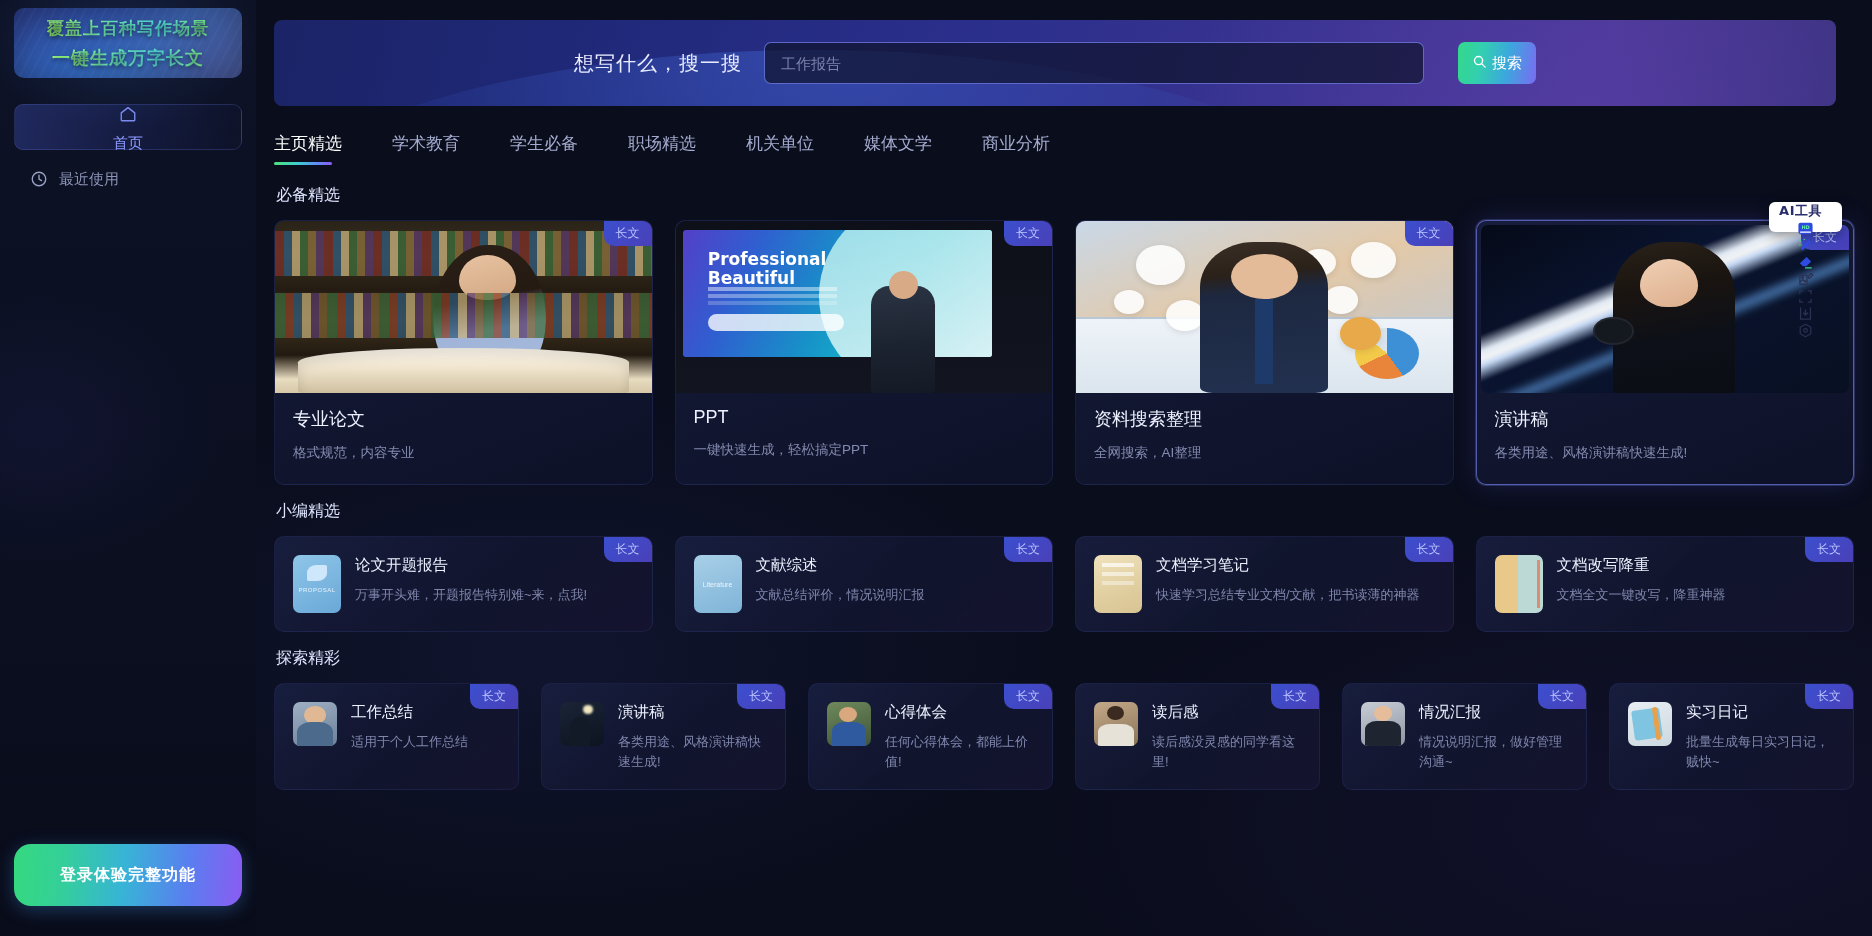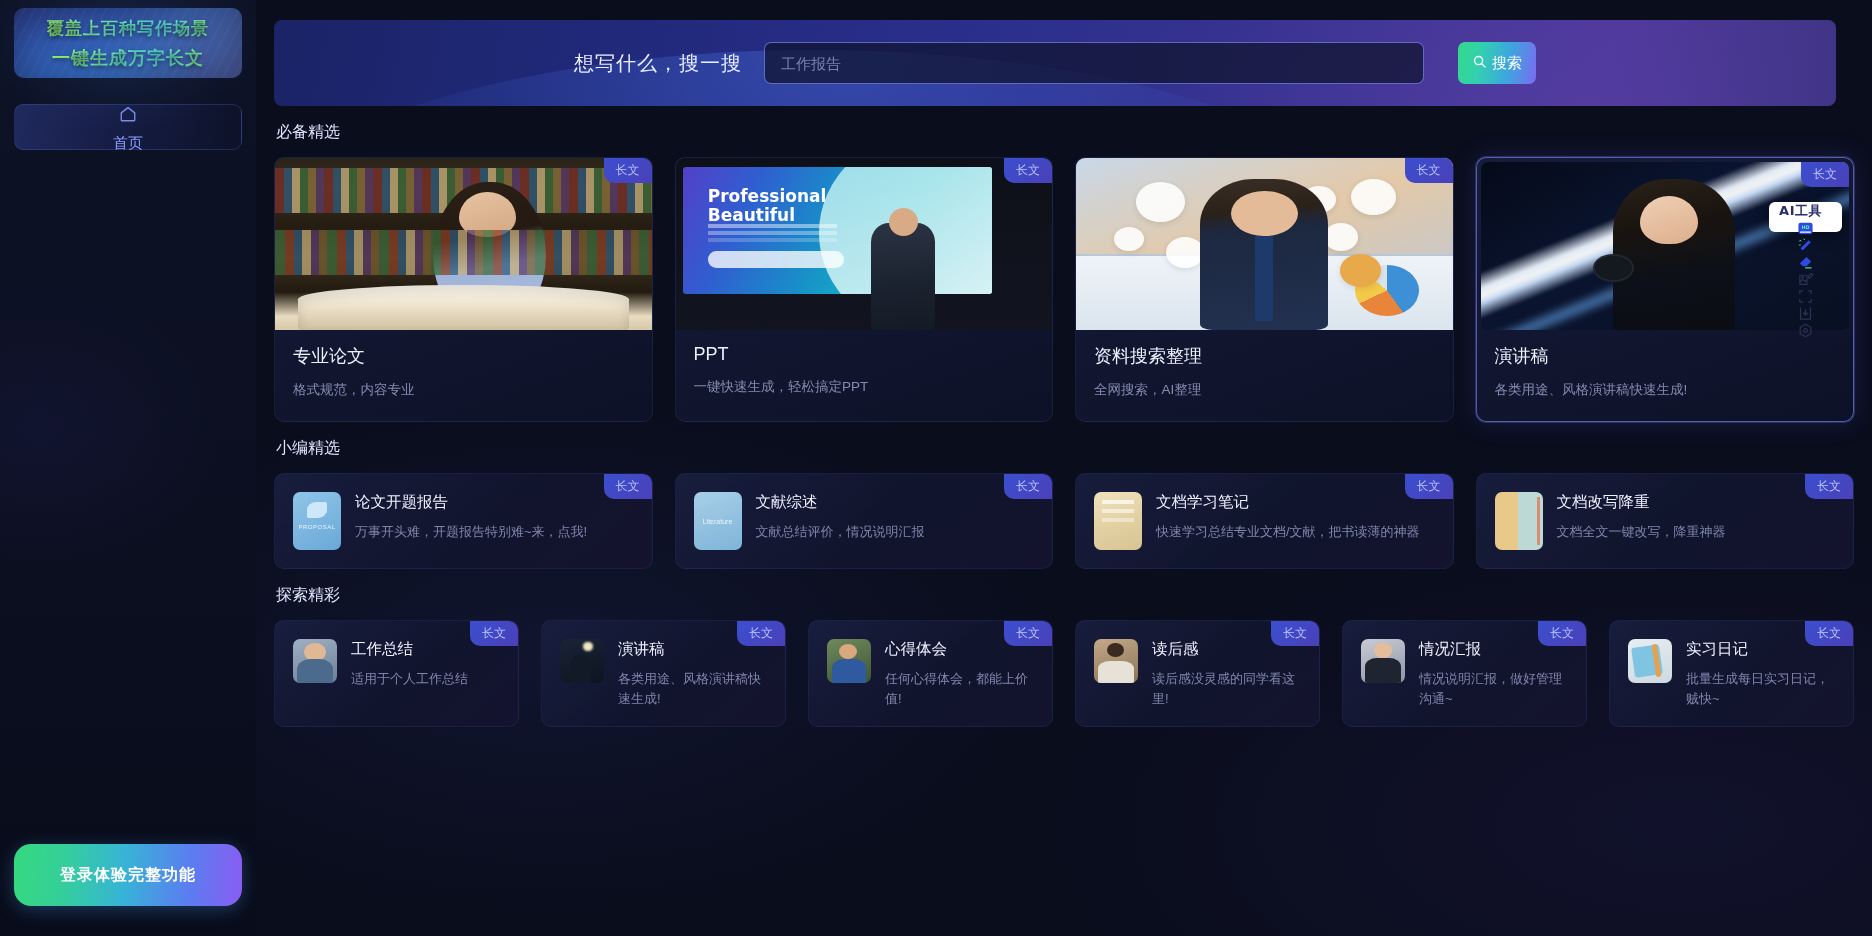--- a/index.html
+++ b/index.html
@@ -352,20 +352,29 @@
 
     <nav class="nav">
       <div class="nav-item active">
         <span class="ico">
           <svg viewBox="0 0 24 24" fill="none" stroke="#7b8cf0" stroke-width="1.8" stroke-linecap="round" stroke-linejoin="round" width="18" height="18">
             <path d="M3 10.5 12 3.5l9 7V20a1 1 0 0 1-1 1H4a1 1 0 0 1-1-1z"></path>
           </svg>
         </span>
         <span>首页</span>
       </div>
+      <div class="nav-item">
+        <span class="ico">
+          <svg viewBox="0 0 24 24" fill="none" stroke="#9aa2c4" stroke-width="1.8" stroke-linecap="round" width="18" height="18">
+            <circle cx="12" cy="12" r="9"></circle>
+              <path d="M12 7v5.2l3.4 2"></path>
+          </svg>
+        </span>
+        <span>最近使用</span>
+      </div>
     </nav>
 
     <div class="login-wrap">
       <button class="login-btn">登录体验完整功能</button>
     </div>
   </aside>
 
   <main class="main">
 
     <div class="section" style="padding-top:0;">
@@ -383,20 +392,29 @@
                 <circle cx="10.5" cy="10.5" r="6.5"></circle>
                   <path d="M15.5 15.5 21 21"></path>
               </svg>
             </span>
             <span>搜索</span>
           </button>
         </div>
       </div>
     </div>
 
+    <div class="tabs">
+      <div class="tab active">主页精选</div>
+      <div class="tab">学术教育</div>
+      <div class="tab">学生必备</div>
+      <div class="tab">职场精选</div>
+      <div class="tab">机关单位</div>
+      <div class="tab">媒体文学</div>
+      <div class="tab">商业分析</div>
+    </div>
 
     <div class="section">
       <div class="section-title">必备精选</div>
       <div class="row-feature">
 
         <div class="fcard">
           <div class="badge">长文</div>
           <div class="fthumb">
             <div class="ph ph-library">
               <div class="ph-person"></div>

